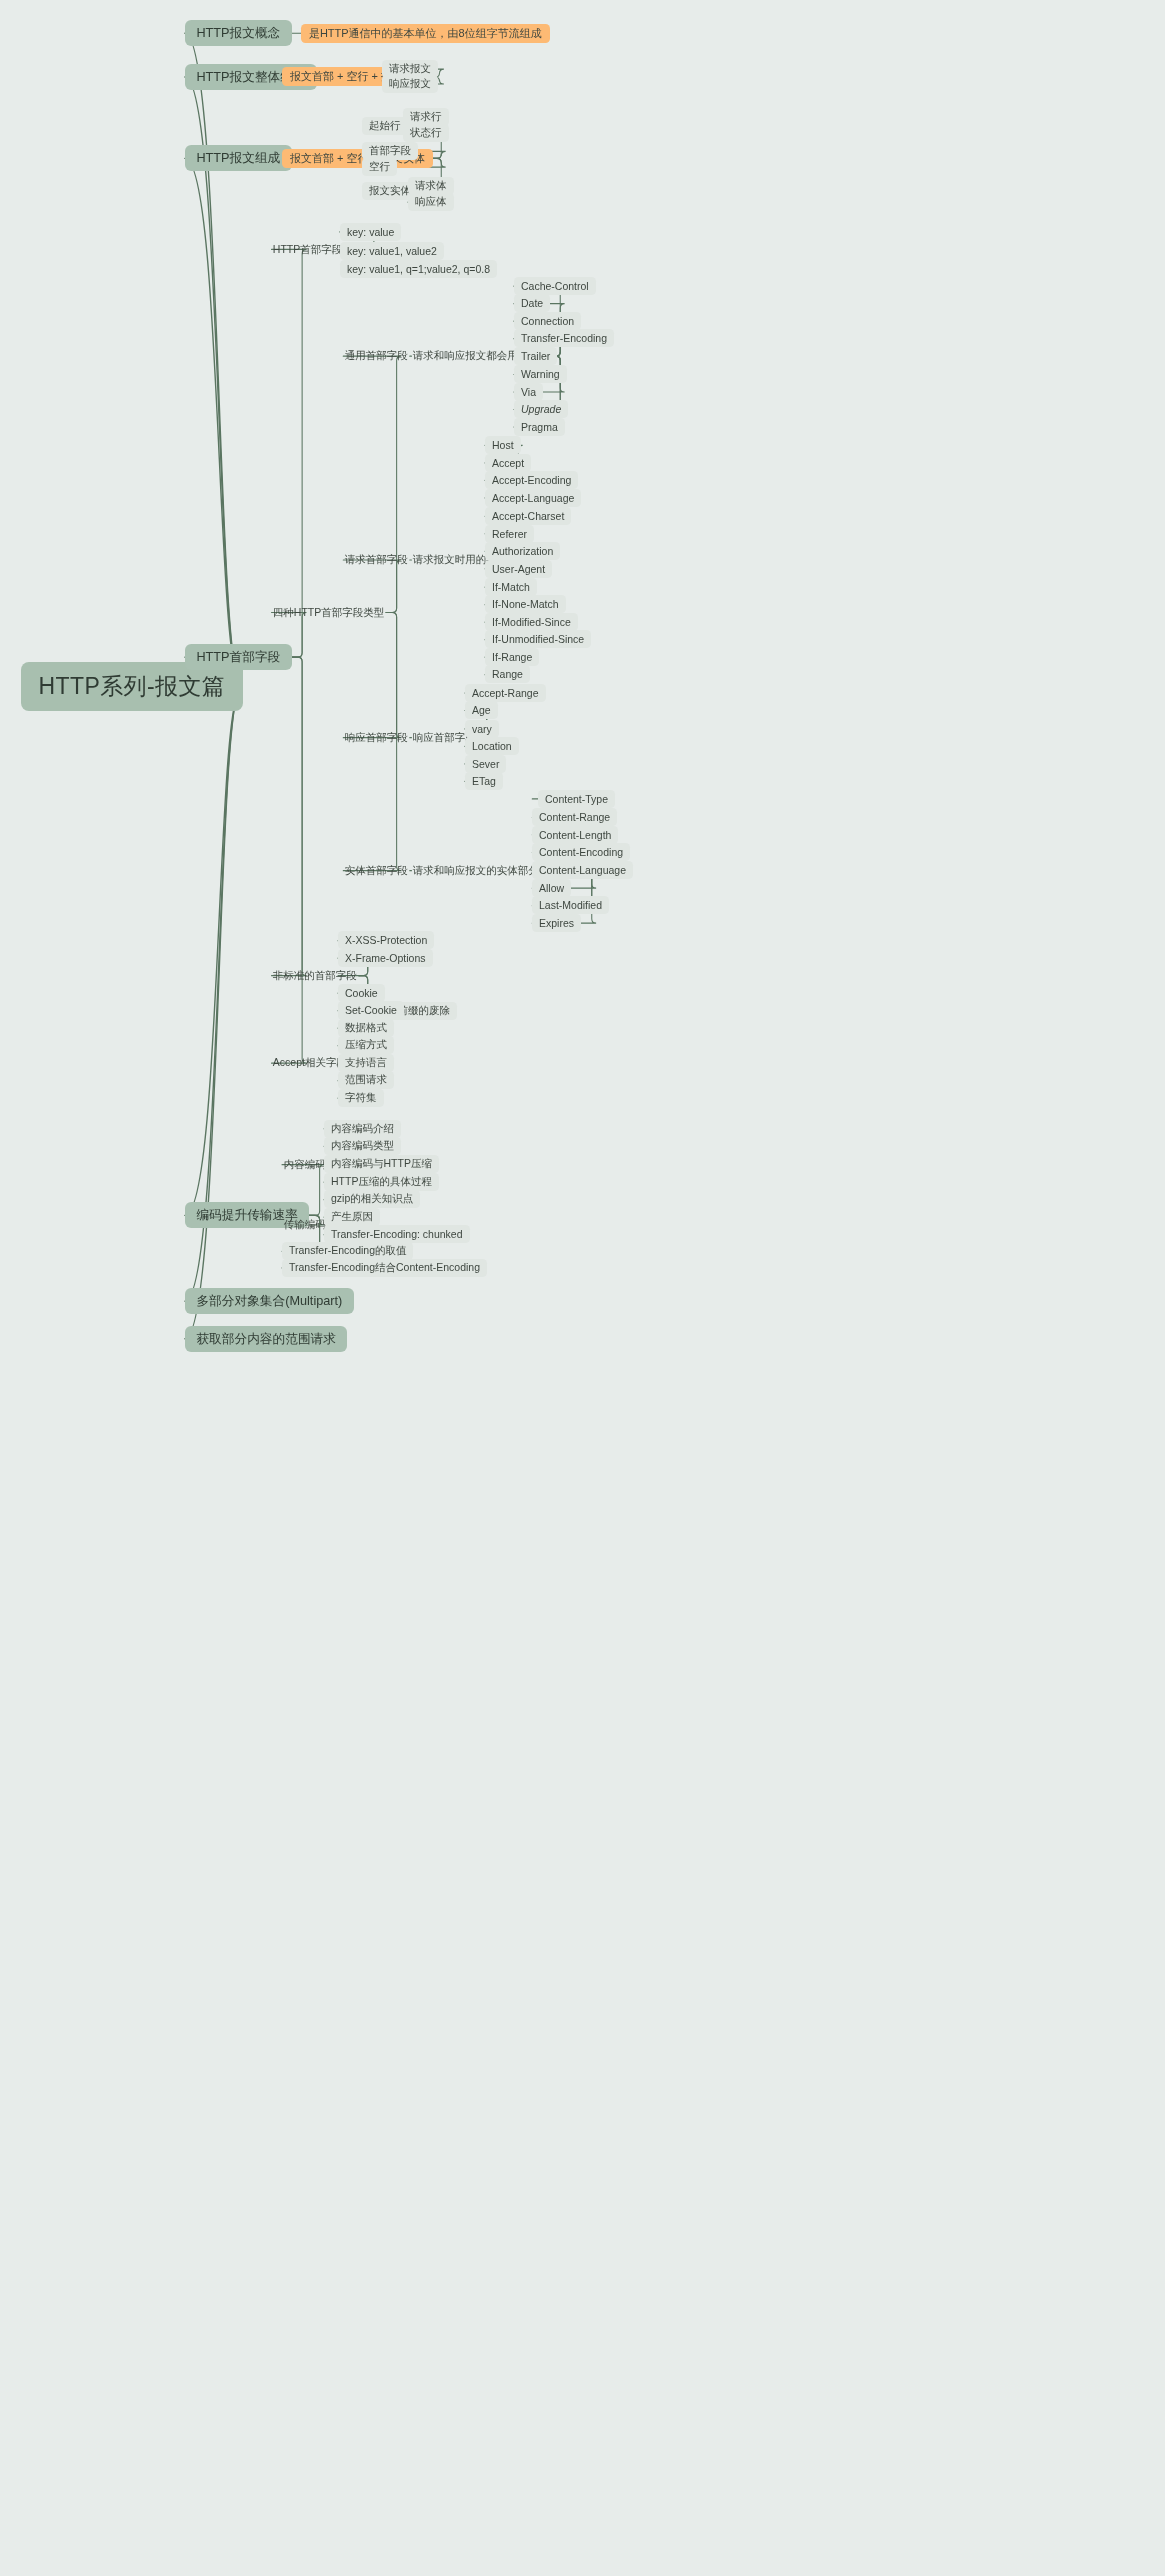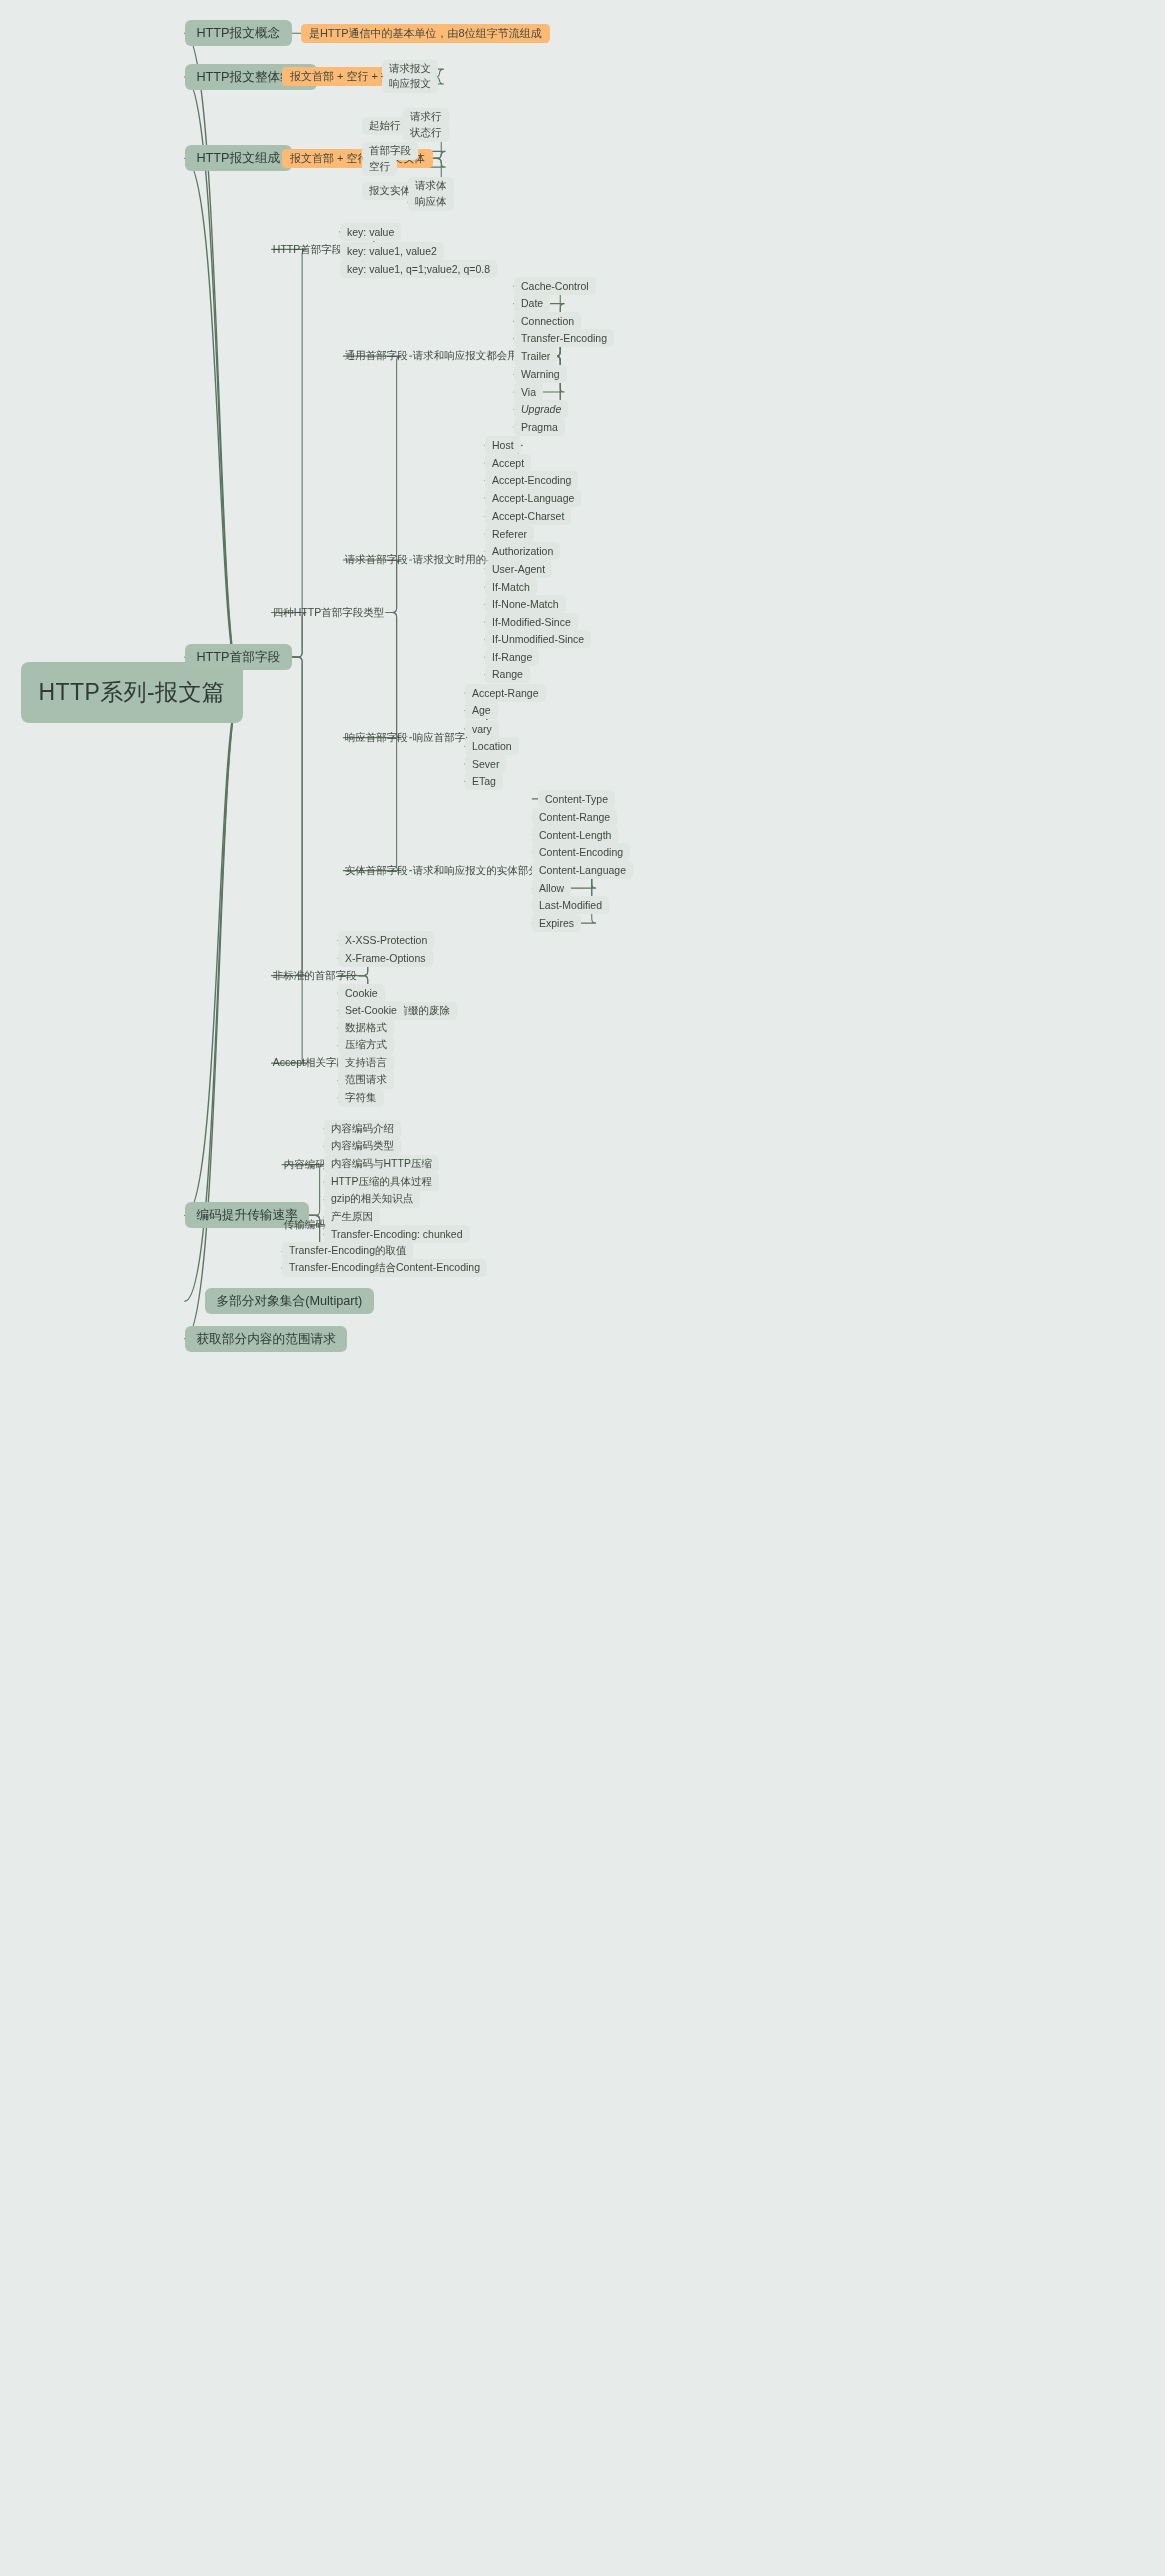--- a/index.html
+++ b/index.html
@@ -19,21 +19,21 @@
     white-space:nowrap;
     color:#3b3b3b;
   }
   
   .n-root{
     background:#a8bfaf;
     border-radius:7.9px;
     font-size:23px;
     color:#2f3b33;
     padding:0 17.5px;
-    height:61px;
+    height:49px;
     letter-spacing:0.4px;
   }
   
   .n-l1{
     background:#a9c0b1;
     border-radius:6.1px;
     font-size:12.7px;
     color:#2f3b33;
     padding:0 11.4px;
     height:26px;
@@ -163,21 +163,21 @@
       <path d="M 374 1400 L 379 1400 Q 384 1400 384 1395 L 384 1396 Q 384 1391 389 1391 L 370 1391" fill="none" stroke="#5a7561" stroke-width="1.2" stroke-linecap="round"></path>
       <path d="M 374 1400 L 379 1400 Q 384 1400 384 1405 L 384 1406 Q 384 1411 389 1411 L 370 1411" fill="none" stroke="#5a7561" stroke-width="1.2" stroke-linecap="round"></path>
     </svg>
   <div id="nodes">
       <div class="node n-root" style="left: 21px; top: 662px;">HTTP系列-报文篇</div>
       <div class="node n-l1" style="left: 185px; top: 20px;">HTTP报文概念</div>
       <div class="node n-l1" style="left: 185px; top: 64px;">HTTP报文整体结构</div>
       <div class="node n-l1" style="left: 185px; top: 145px;">HTTP报文组成</div>
       <div class="node n-l1" style="left: 185px; top: 644px;">HTTP首部字段</div>
       <div class="node n-l1" style="left: 185px; top: 1202px;">编码提升传输速率</div>
-      <div class="node n-l1" style="left: 185px; top: 1288px; margin-left: 20px;">多部分对象集合(Multipart)</div>
+      <div class="node n-l1" style="left: 185px; top: 1288px;">多部分对象集合(Multipart)</div>
       <div class="node n-l1" style="left: 185px; top: 1326px;">获取部分内容的范围请求</div>
       <div class="node n-l2" style="left: 301px; top: 23.6px;">是HTTP通信中的基本单位，由8位组字节流组成</div>
       <div class="node n-l2" style="left: 282px; top: 67px;">报文首部 + 空行 + 报文实体</div>
       <div class="node n-l3" style="left: 382px; top: 60px;">请求报文</div>
       <div class="node n-l3" style="left: 382px; top: 75px;">响应报文</div>
       <div class="node n-l2" style="left: 282px; top: 149px;">报文首部 + 空行 + 报文实体</div>
       <div class="node n-l3" style="left: 362px; top: 117px;">起始行</div>
       <div class="node n-l3" style="left: 362px; top: 142px;">首部字段</div>
       <div class="node n-l3" style="left: 362px; top: 158px;">空行</div>
       <div class="node n-l3" style="left: 362px; top: 182px;">报文实体</div>

